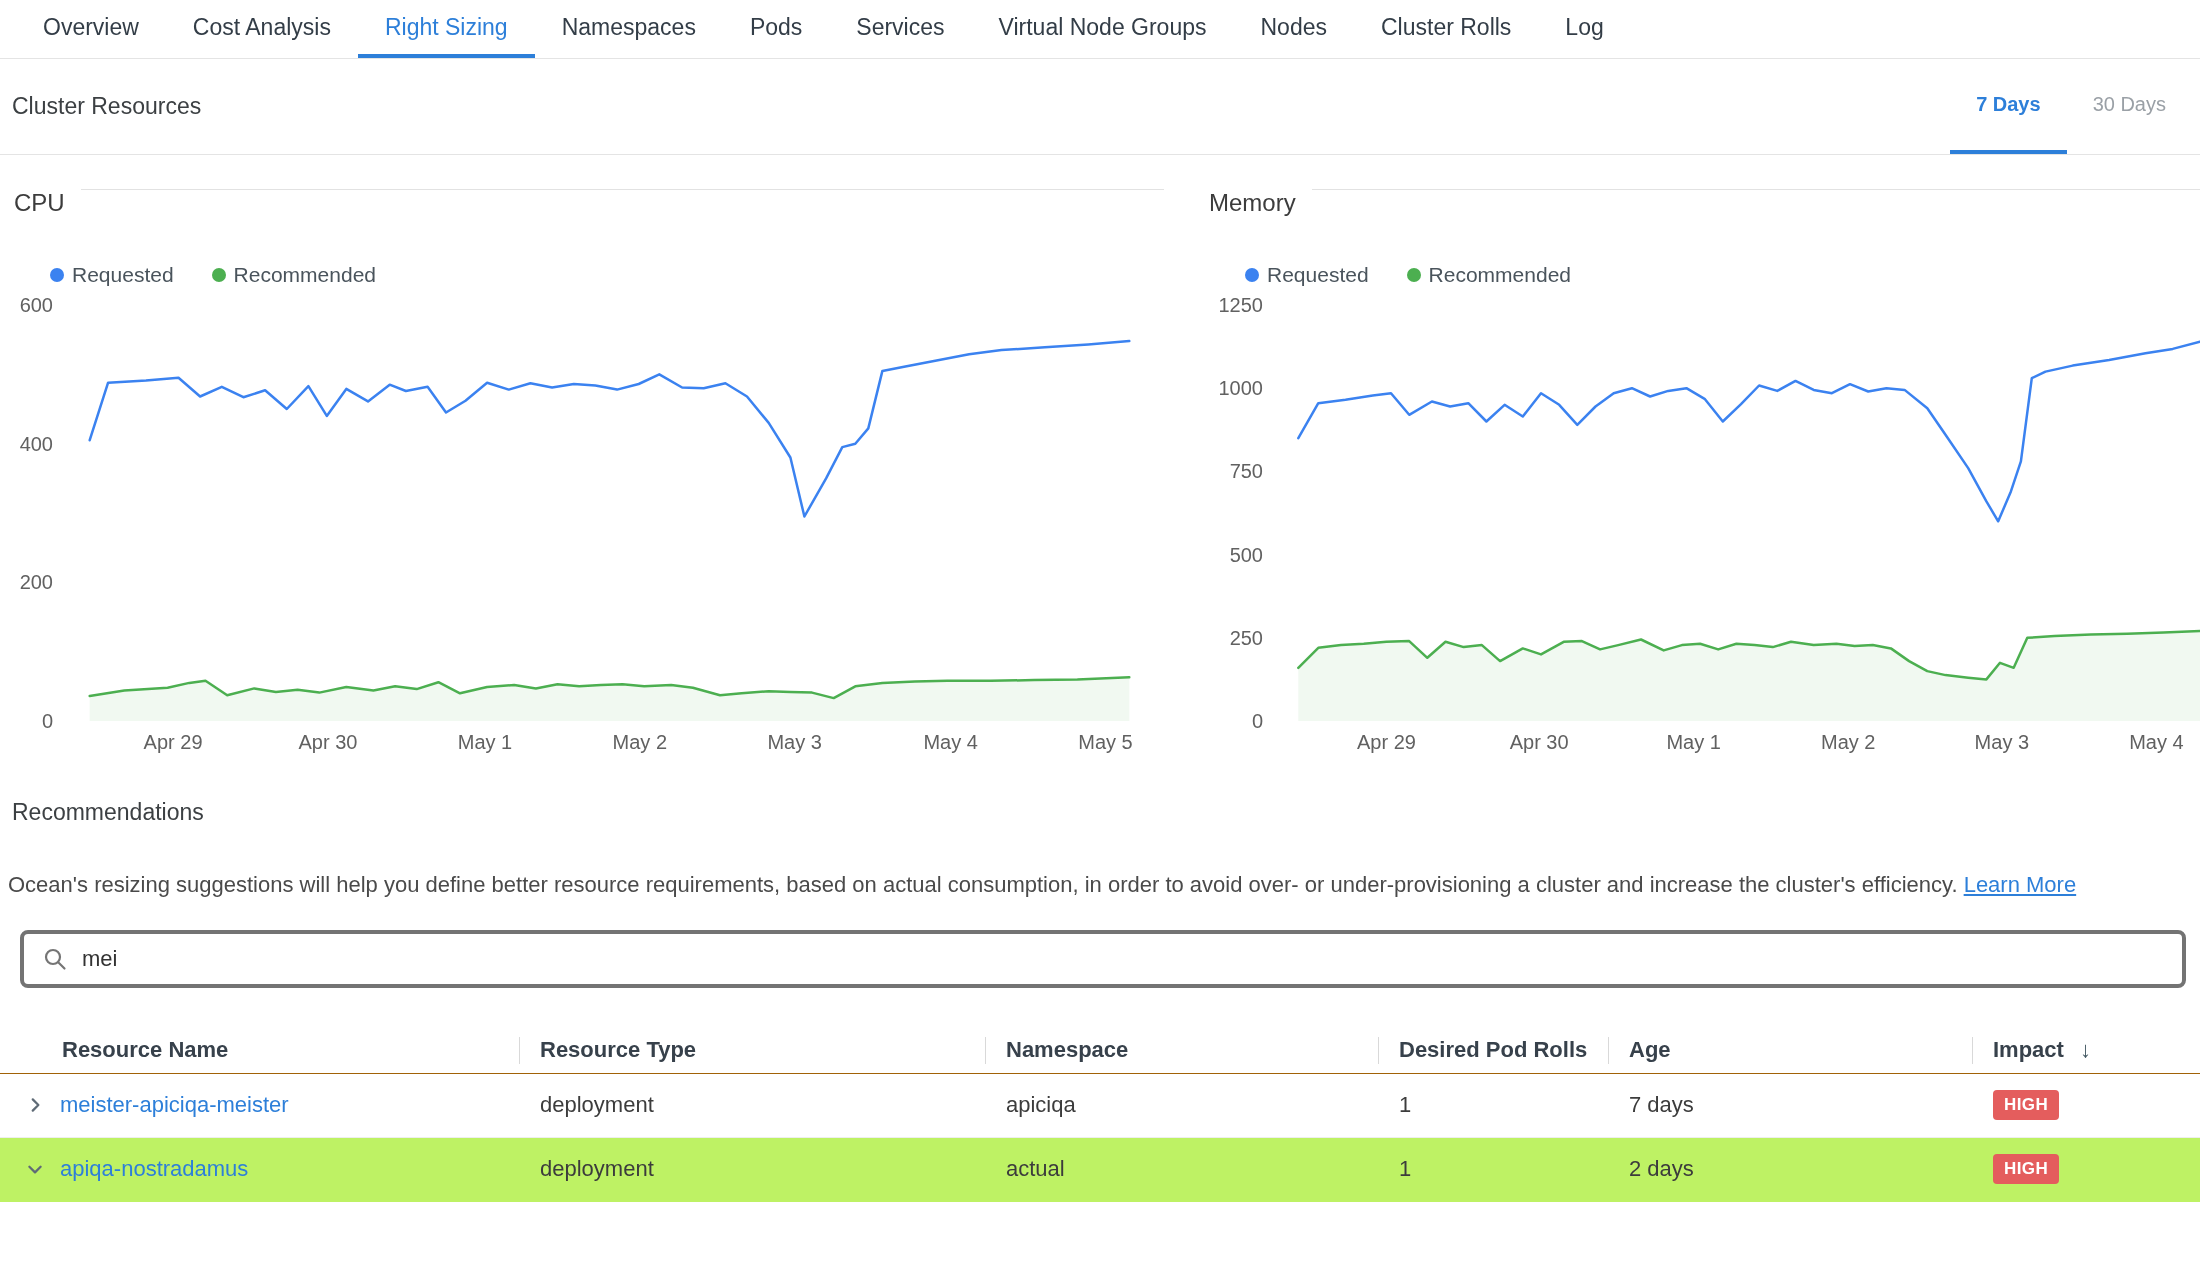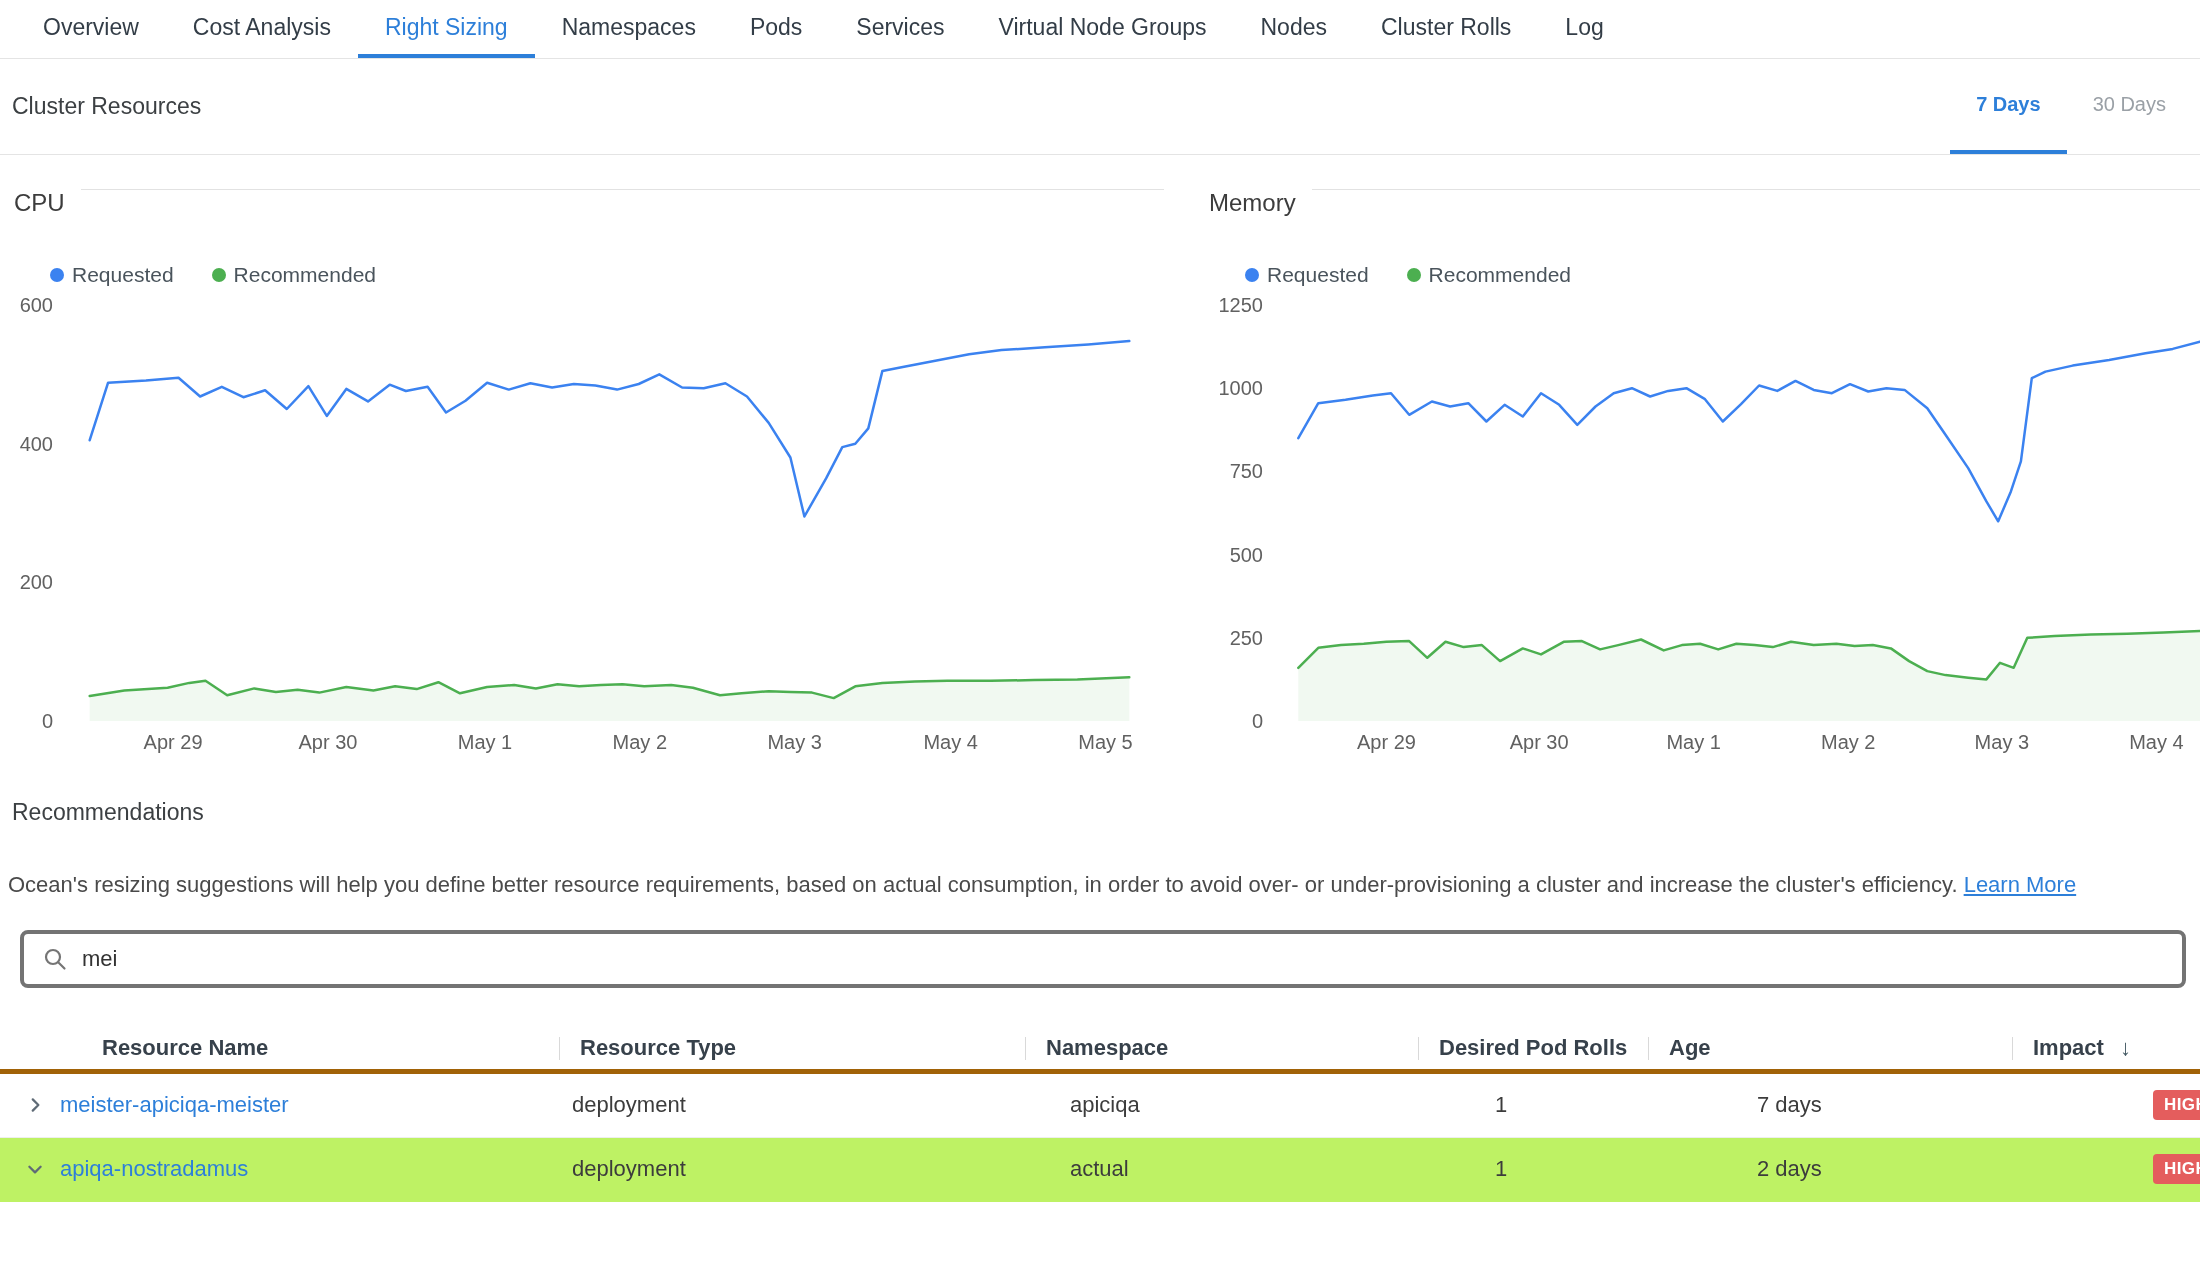--- a/index.html
+++ b/index.html
@@ -42,27 +42,27 @@
 
   
   .search-box { display:flex; align-items:center; gap:14px; margin:30px 14px 0 20px;
     height:58px; border:4px solid #737373; border-radius:8px; padding:0 18px; }
   .search-box input { border:none; outline:none; font-size:22px; color:#333; flex:1;
     font-family:"Liberation Sans", sans-serif; background:transparent; }
 
   
   .table { margin-top:40px; width:2200px; }
   .thead, .trow { display:grid; grid-template-columns:519px 466px 393px 230px 364px 1fr; align-items:center; }
-  .thead { height:46px; border-bottom:5px solid #a16207;padding-left:40px; }
+  .thead { height:46px; border-bottom:1px solid #a16207; }
   .th { position:relative; font-size:22px; font-weight:700; color:#37414b; padding-left:21px; cursor:pointer;
     display:flex; align-items:center; gap:16px; height:100%; }
   .th:first-child { padding-left:62px; }
   .th + .th::before { content:""; position:absolute; left:0; top:9px; bottom:9px; width:1px; background:#d9d9d9; }
   .sort-icon { font-size:22px; color:#455a64; font-weight:400; }
-  .trow { height:64px; border-bottom:1px solid #eeeeee; background:#fff;gap:32px; }
+  .trow { height:64px; border-bottom:1px solid #eeeeee; background:#fff; }
   .trow.expanded { background:#bef264; border-bottom-color:transparent; }
   .td { font-size:22px; color:#3c3c3c; padding-left:21px; }
   .td.name-cell { display:flex; align-items:center; gap:16px; padding-left:26px; }
   .chev { display:flex; cursor:pointer; }
   .res-link { color:#2d7fd9; cursor:pointer; text-decoration:none; }
   .badge { display:inline-block; background:#e45d5d; color:#fff; font-size:17px; font-weight:700;
     padding:5px 11px; border-radius:4px; letter-spacing:0.4px; }
 </style>
 </head>
 <body>

